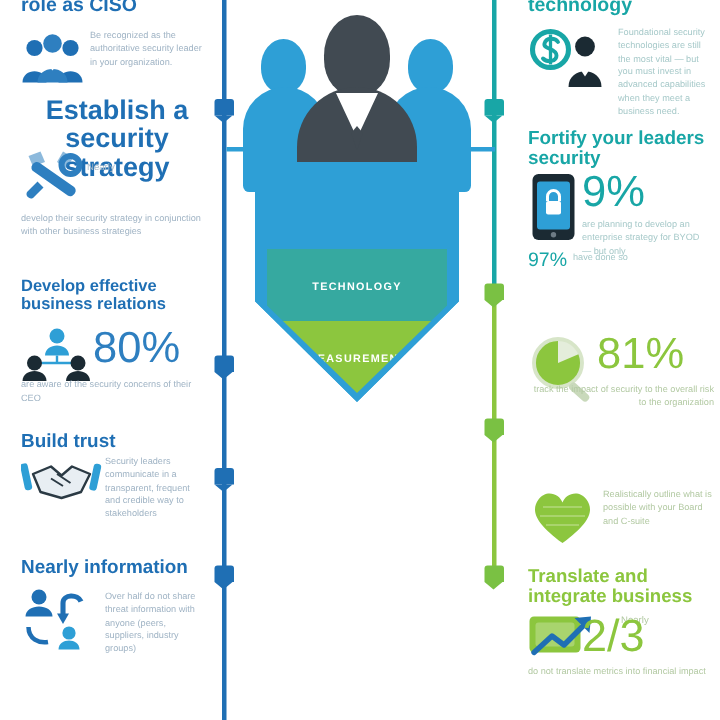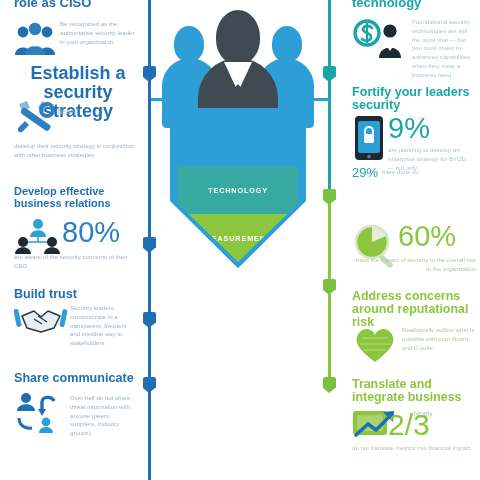--- a/index.html
+++ b/index.html
@@ -237,21 +237,21 @@
     <svg width="54" height="30" viewBox="0 0 54 30">
       <rect x="1" y="3" width="5" height="18" rx="2" fill="#2e9fd6" transform="rotate(-12 3 12)"></rect>
       <rect x="47" y="3" width="5" height="18" rx="2" fill="#2e9fd6" transform="rotate(12 49 12)"></rect>
       <path d="M8 10 L20 5 L27 11 L34 5 L46 10 L40 22 L27 26 L13 22 Z" fill="#e8eef3" stroke="#2b3a44" stroke-width="1.6" stroke-linejoin="round"></path>
       <path d="M20 13 L28 18 M24 10 L33 16" stroke="#2b3a44" stroke-width="1.3" fill="none"></path>
     </svg>
   </div>
   <div class="body-txt" style="position:absolute;left:70px;top:304px;width:68px;">Security leaders communicate in a transparent, frequent and credible way to stakeholders</div>
 
   <div class="blk" style="left:14px;top:372px;width:136px;">
-    <div class="h h-blue" style="font-size:12.6px;">Share communicate</div>
+    <div class="h h-blue" style="font-size:12.6px;">Nearly information</div>
   </div>
   <div class="icon" style="left:14px;top:392px;width:54px;height:42px;">
     <svg width="54" height="42" viewBox="0 0 54 42">
       <circle cx="12" cy="6" r="5" fill="#1f6fb4"></circle>
       <path d="M3 19 C3 10 21 10 21 19 Z" fill="#1f6fb4"></path>
       <path d="M28 20 L28 10 C28 4 38 4 40 9" stroke="#1f6fb4" stroke-width="3.4" fill="none"></path>
       <path d="M24 17 L32 17 L28 24 Z" fill="#1f6fb4"></path>
       <path d="M5 26 C5 34 12 37 18 36" stroke="#1f6fb4" stroke-width="3" fill="none"></path>
       <circle cx="32" cy="30" r="4.4" fill="#2e9fd6"></circle>
       <path d="M25 41 C25 33 39 33 39 41 Z" fill="#2e9fd6"></path>
@@ -281,37 +281,34 @@
     <svg width="30" height="46" viewBox="0 0 30 46">
       <rect x="1" y="1" width="28" height="44" rx="4" fill="#1b2a33"></rect>
       <rect x="4" y="6" width="22" height="32" rx="2" fill="#2e9fd6"></rect>
       <rect x="10" y="19" width="10" height="9" rx="1.4" fill="#ffffff"></rect>
       <path d="M11 19 v-3 a4 4 0 0 1 8 0 v3" stroke="#ffffff" stroke-width="2" fill="none"></path>
       <circle cx="15" cy="41.5" r="1.8" fill="#6d7b85"></circle>
     </svg>
   </div>
   <div class="stat stat-teal" style="position:absolute;left:388px;top:114px;font-size:29px;">9%</div>
   <div class="body-txt t" style="position:absolute;left:388px;top:146px;width:86px;">are planning to develop an enterprise strategy for BYOD — but only</div>
-  <div class="stat stat-teal" style="position:absolute;left:352px;top:166px;font-size:13px;">29%</div>
+  <div class="stat stat-teal" style="position:absolute;left:352px;top:166px;font-size:13px;">97%</div>
   <div class="body-txt t" style="position:absolute;left:382px;top:168px;width:70px;">have done so</div>
 
   <div class="icon" style="left:352px;top:224px;width:48px;height:44px;">
     <svg width="48" height="44" viewBox="0 0 48 44">
       <circle cx="20" cy="18" r="16" fill="#8cc63e"></circle>
       <path d="M20 18 L20 2 A16 16 0 0 1 34 12 Z" fill="#e4eddb"></path>
       <circle cx="20" cy="18" r="16" fill="none" stroke="#d7e5c8" stroke-width="2.6"></circle>
       <rect x="30" y="30" width="16" height="5.5" rx="2.6" fill="#c9d9bb" transform="rotate(42 30 30)"></rect>
     </svg>
   </div>
-  <div class="stat stat-green" style="position:absolute;left:398px;top:222px;font-size:29px;">60%</div>
+  <div class="stat stat-green" style="position:absolute;left:398px;top:222px;font-size:29px;">81%</div>
   <div class="body-txt g" style="position:absolute;left:352px;top:256px;width:124px;text-align:right;">track the impact of security to the overall risk to the organization</div>
 
-  <div class="blk" style="left:352px;top:290px;width:128px;">
-    <div class="h h-green" style="font-size:12.4px;">Address concerns around reputational risk</div>
-  </div>
   <div class="icon" style="left:352px;top:326px;width:46px;height:38px;">
     <svg width="46" height="38" viewBox="0 0 46 38">
       <path d="M23 36 C4 22 2 14 7 7 C12 0 21 3 23 9 C25 3 34 0 39 7 C44 14 42 22 23 36 Z" fill="#8cc63e"></path>
       <path d="M10 12 L36 12 M8 18 L38 18 M12 24 L34 24" stroke="#a9d46c" stroke-width="1.4"></path>
     </svg>
   </div>
   <div class="body-txt g" style="position:absolute;left:402px;top:326px;width:74px;">Realistically outline what is possible with your Board and C-suite</div>
 
   <div class="blk" style="left:352px;top:378px;width:128px;">
     <div class="h h-green" style="font-size:12.4px;">Translate and integrate business</div>

